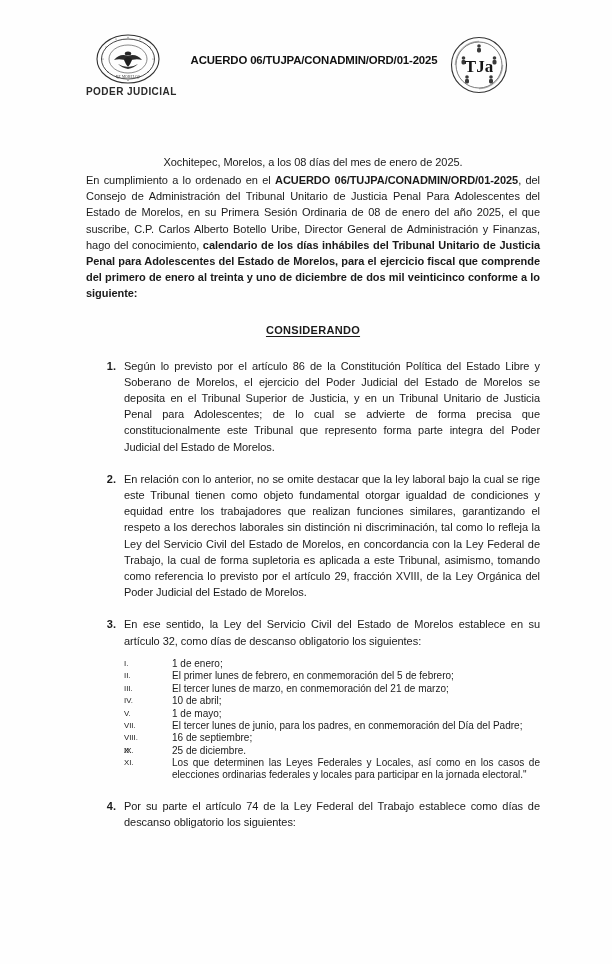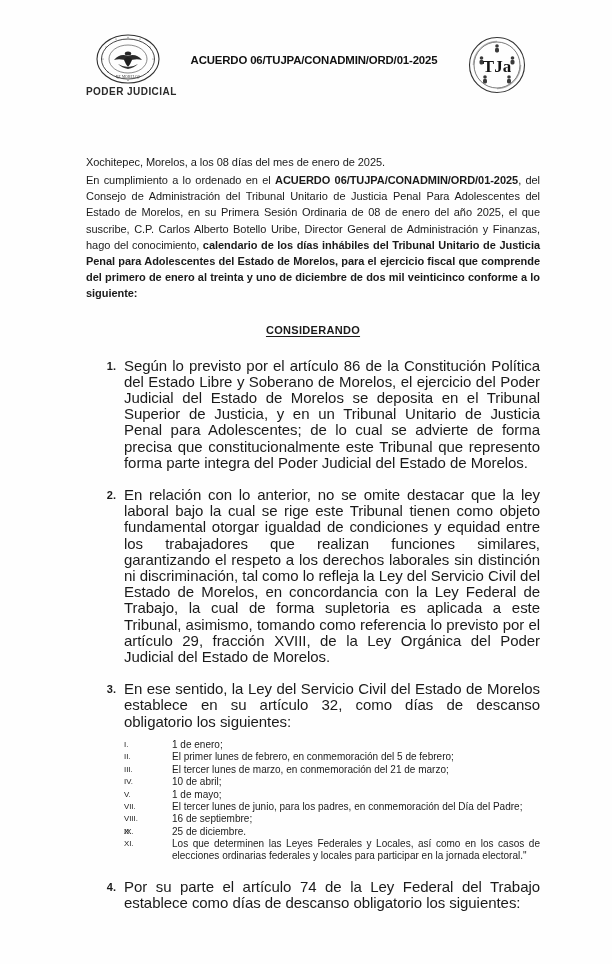--- a/index.html
+++ b/index.html
@@ -32,21 +32,21 @@
   }
   .seal-left {
     position: absolute;
     left: 86px;
     top: 34px;
     width: 84px;
     text-align: center;
   }
   .seal-right {
     position: absolute;
-    left: 462px;
+    left: 444px;
     top: 36px;
     width: 70px;
     text-align: left;
   }
   .seal-left svg, .seal-right svg { display: block; margin: 0 auto; }
   .poder-judicial {
     font-family: Liberation Sans, sans-serif;
     font-weight: bold;
     font-size: 10px;
     letter-spacing: 0.45px;
@@ -68,21 +68,21 @@
 
   
   .content {
     position: absolute;
     left: 86px;
     top: 118px;
     width: 454px;
   }
 
   .dateline {
-    text-align: left;
+    text-align: center;
     font-size: 11px;
     line-height: 16px;
     margin: 36px 0 0 0;
     letter-spacing: -0.05px;
   }
 
   p.para {
     text-align: justify;
     font-size: 11px;
     line-height: 16.2px;
@@ -120,21 +120,21 @@
     top: 0;
     width: 18px;
     text-align: right;
     font-size: 11px;
     font-weight: bold;
     line-height: 16.2px;
   }
   .num-text {
     display: block;
     text-align: justify;
-    font-size: 15px;
+    font-size: 11px;
     line-height: 16.2px;
     letter-spacing: -0.05px;
   }
 
   
   .roman-list {
     margin: 9px 0 0 0;
     padding: 0;
     list-style: none;
   }

